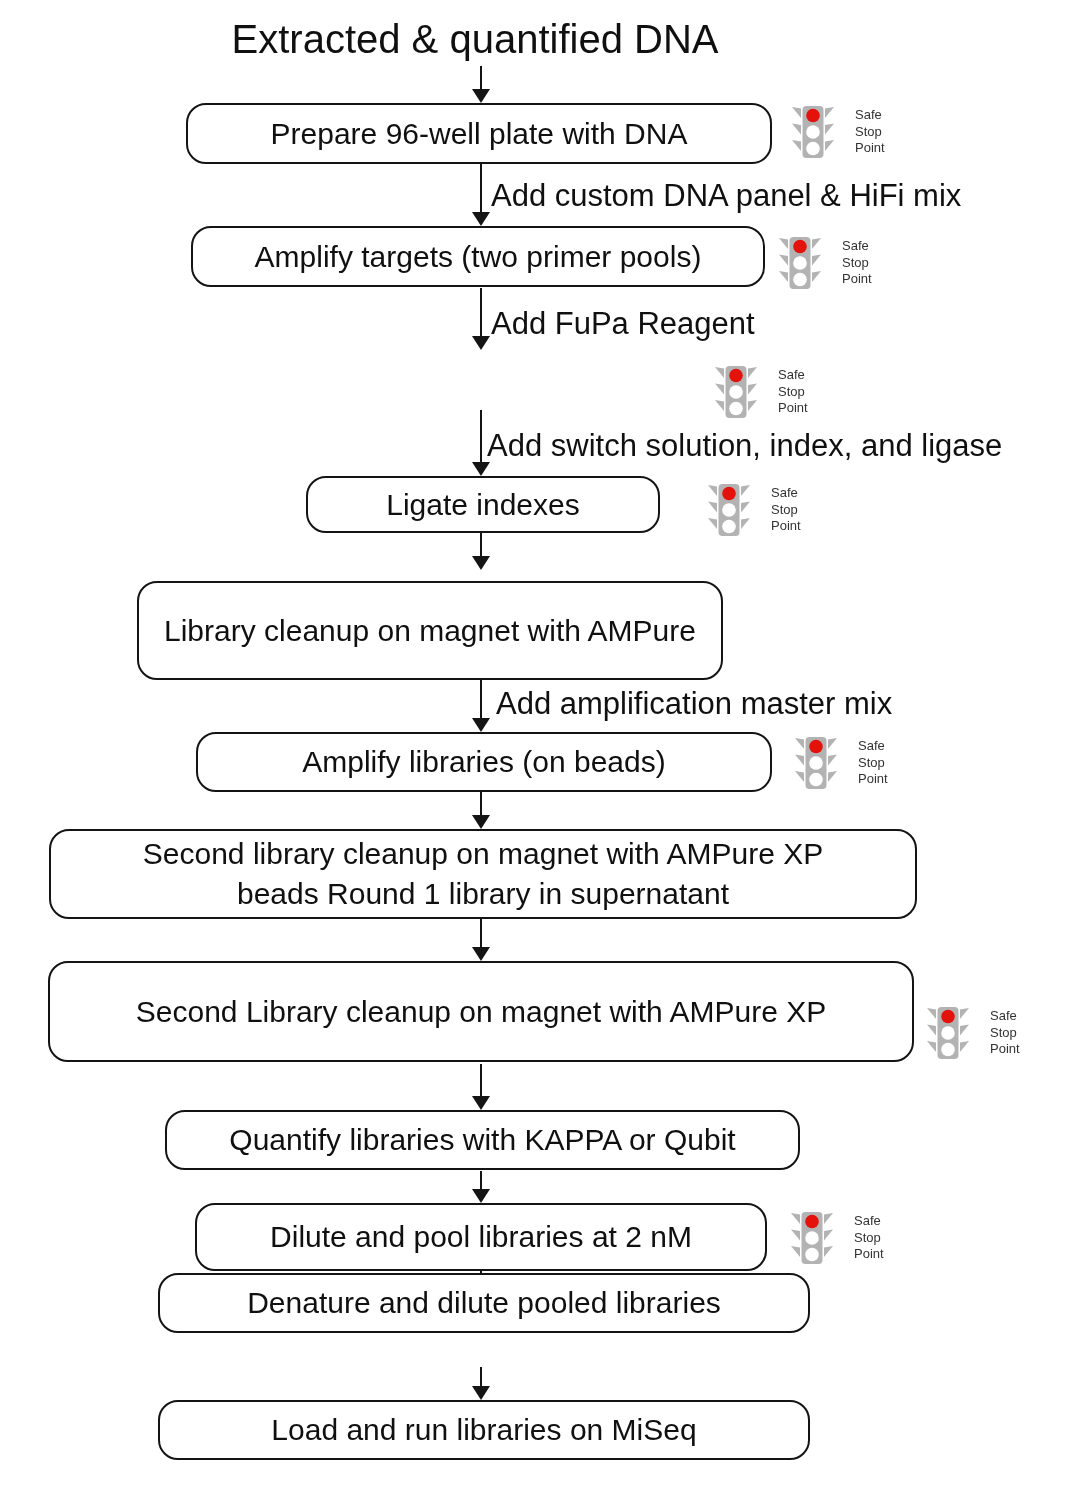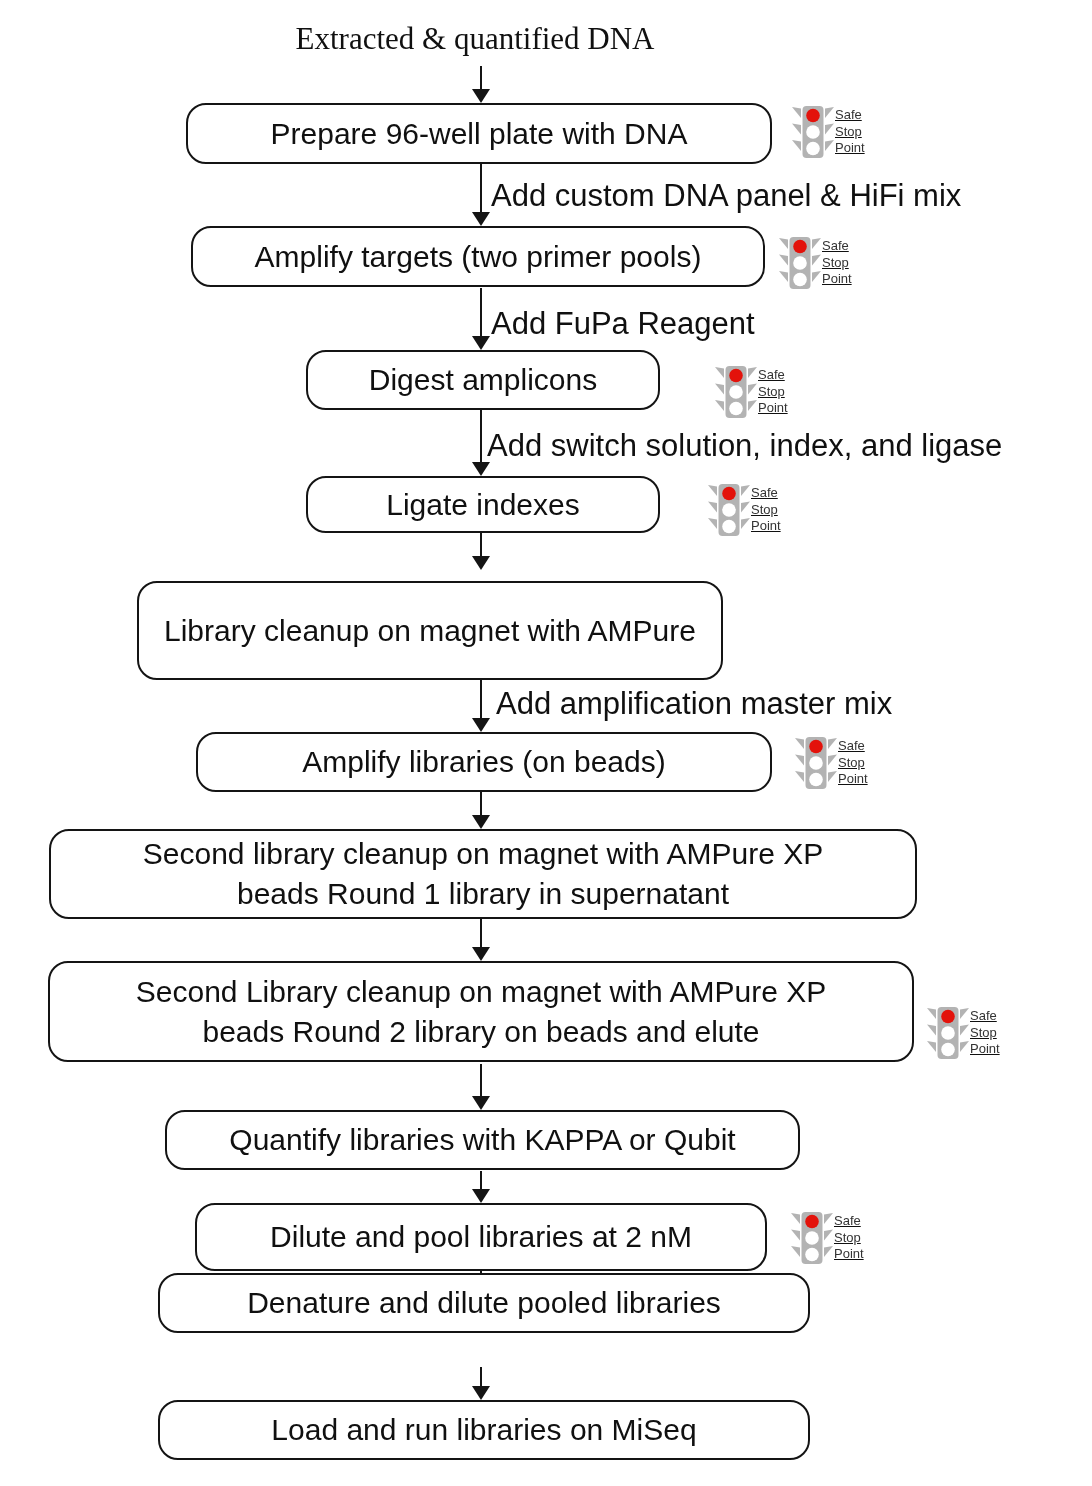--- a/index.html
+++ b/index.html
@@ -9,24 +9,23 @@
     height:1486px;
     background:#ffffff;
     font-family:"Liberation Sans", sans-serif;
     color:var(--text,#101010);
     overflow:hidden;
   }
   .title{
     position:absolute;
     top:20px; left:0; width:950px;
     text-align:center;
-    font-size:31px;
+    font-size:40px;
     line-height:38px;
     white-space:nowrap;
-    font-family:Liberation Serif, serif;
   }
   .node{
     position:absolute;
     box-sizing:border-box;
     background:#ffffff;
     border:2.5px solid var(--box_border,#141414);
     border-radius:20px;
     display:flex;
     flex-direction:column;
     align-items:center;
@@ -63,23 +62,22 @@
   .edge-label{
     position:absolute;
     font-size:31px;
     line-height:34px;
     white-space:nowrap;
   }
   .stoplight{
     position:absolute;
     display:flex;
     align-items:center;
-    gap:0;
+    gap:20px;
     z-index:2;
-    text-decoration:underline;
   }
   .stoplight .ssp{
     font-size:13px;
     line-height:16.5px;
     color:#333333;
     white-space:nowrap;
   }
   .sl .g{fill:var(--stoplight_gray,#b3b3b3);}
   .sl .r{fill:var(--stoplight_red,#e3120b);}
   .sl .w{fill:#ffffff;}
@@ -108,39 +106,35 @@
   <div class="edge-label" style="left:491px;top:307px">Add FuPa Reagent</div>
   <div class="edge-label" style="left:487px;top:429px">Add switch solution, index, and ligase</div>
   <div class="edge-label" style="left:496px;top:687px">Add amplification master mix</div>
 
   <div class="node" style="left:186px;top:103px;width:586px;height:61px">
     <span>Prepare 96-well plate with DNA</span>
   </div>
   <div class="node" style="left:191px;top:226px;width:574px;height:61px">
     <span>Amplify targets (two primer pools)</span>
   </div>
-  <div class="node" style="left:306px;top:350px;width:354px;height:60px">
-    <span>Digest amplicons</span>
-  </div>
   <div class="node" style="left:306px;top:476px;width:354px;height:57px">
     <span>Ligate indexes</span>
   </div>
   <div class="node" style="left:137px;top:581px;width:586px;height:99px">
     <span>Library cleanup on magnet with AMPure</span>
   </div>
   <div class="node" style="left:196px;top:732px;width:576px;height:60px">
     <span>Amplify libraries (on beads)</span>
   </div>
   <div class="node" style="left:49px;top:829px;width:868px;height:90px">
     <span>Second library cleanup on magnet with AMPure XP</span>
     <span>beads Round 1 library in supernatant</span>
   </div>
   <div class="node" style="left:48px;top:961px;width:866px;height:101px">
     <span>Second Library cleanup on magnet with AMPure XP</span>
-    <span>beads Round 2 library on beads and elute</span>
   </div>
   <div class="node" style="left:165px;top:1110px;width:635px;height:60px">
     <span>Quantify libraries with KAPPA or Qubit</span>
   </div>
   <div class="node" style="left:195px;top:1203px;width:572px;height:68px">
     <span>Dilute and pool libraries at 2 nM</span>
   </div>
   <div class="node" style="left:158px;top:1273px;width:652px;height:60px">
     <span>Denature and dilute pooled libraries</span>
   </div>

